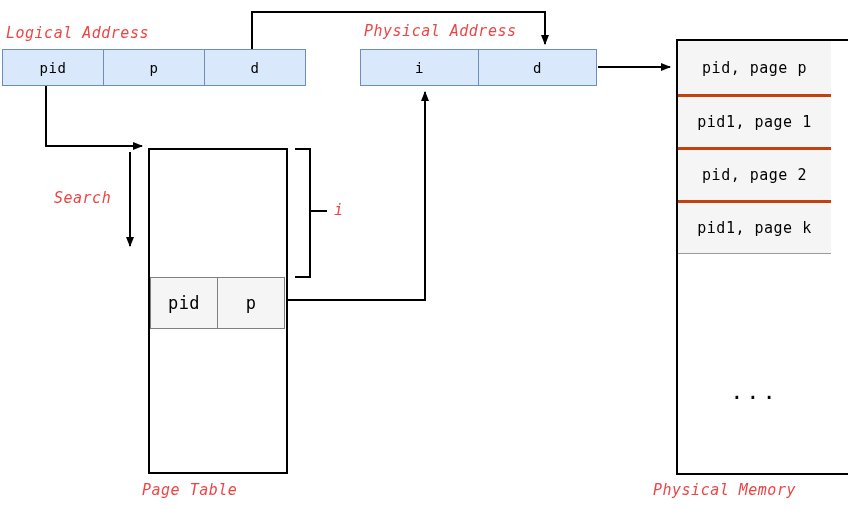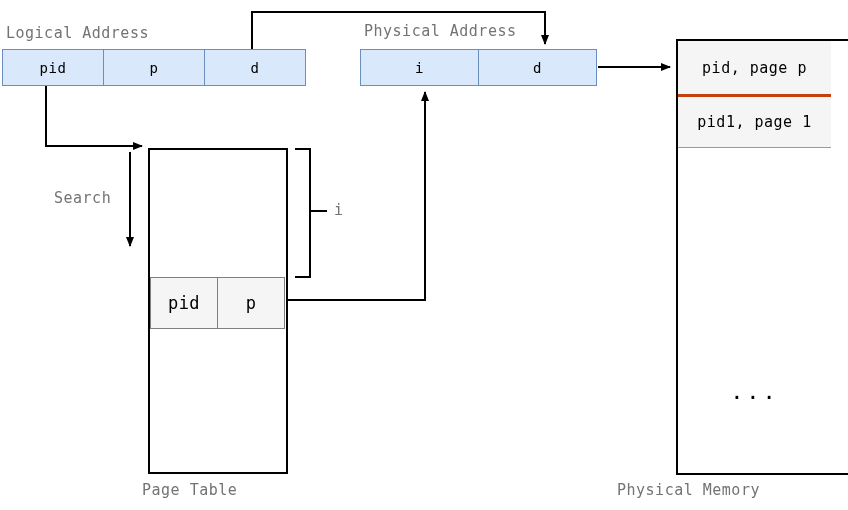--- a/index.html
+++ b/index.html
@@ -28,26 +28,27 @@
     height: 510px;
   }
 
   
   .caption {
     position: absolute;
     font-size: 15px;
     line-height: 18px;
     letter-spacing: 0.5px;
     white-space: nowrap;
-    color: #737373;
+    color: #ef4444;
+    font-style: italic;
   }
   #logical-address-caption { left: 6px;  top: 24px; }
   #physical-address-caption { left: 364px; top: 22px; }
   #page-table-caption { left: 142px; top: 481px; }
-  #physical-memory-caption { left: 617px; top: 481px; }
+  #physical-memory-caption { left: 653px; top: 481px; }
   #search-label { left: 54px; top: 189px; text-align: center; }
   #index-label { left: 334px; top: 201px; font-size: 15px; }
 
   
   .addr-bar {
     position: absolute;
     display: flex;
     box-sizing: border-box;
   }
   .addr-cell {
@@ -207,18 +208,20 @@
 
   <div class="caption" id="page-table-caption">Page Table</div>
 
   <div class="caption" id="search-label">Search</div>
 
   <div class="caption" id="index-label">i</div>
 
   <div id="physical-memory">
     <div class="mem-row first">pid, page p</div>
     <div class="mem-row">pid1, page 1</div>
+    <div class="mem-row">pid, page 2</div>
+    <div class="mem-row">pid1, page k</div>
     <div id="mem-ellipsis">...</div>
   </div>
 
   <div class="caption" id="physical-memory-caption">Physical Memory</div>
 
 </div>
 
 </body></html>

